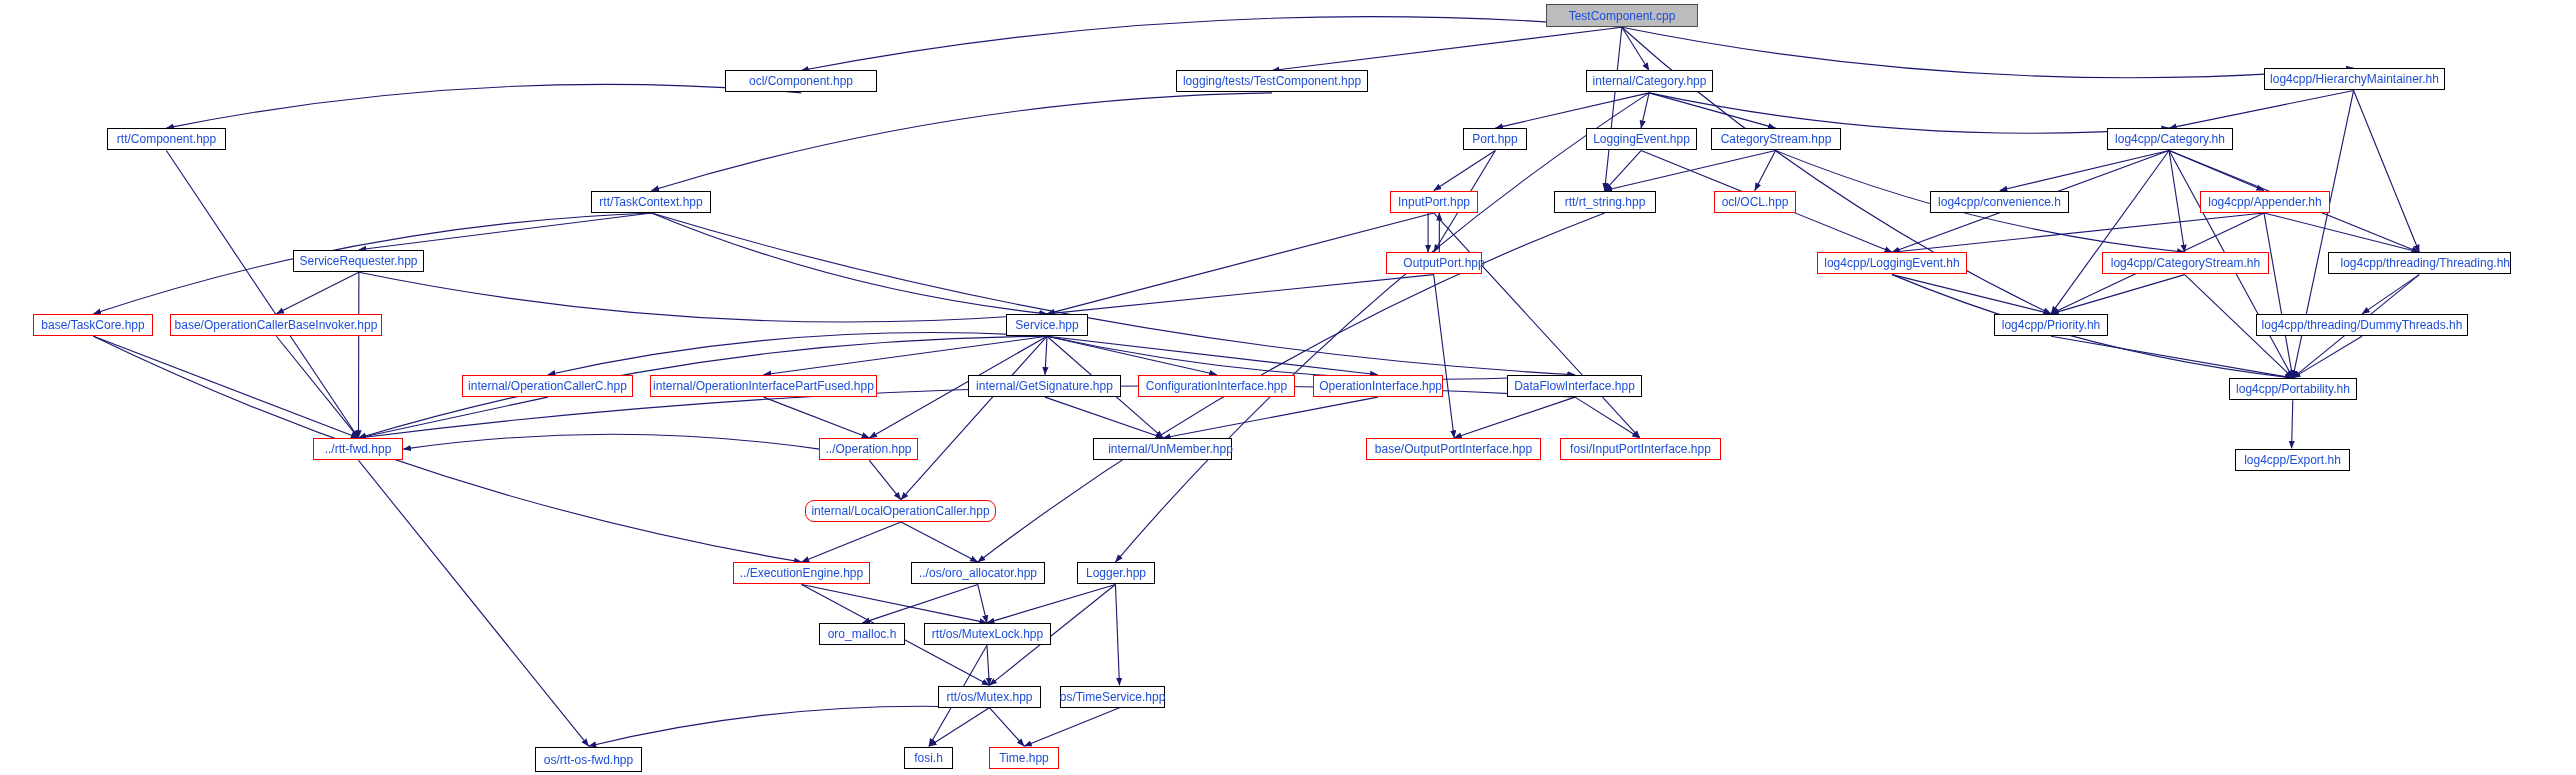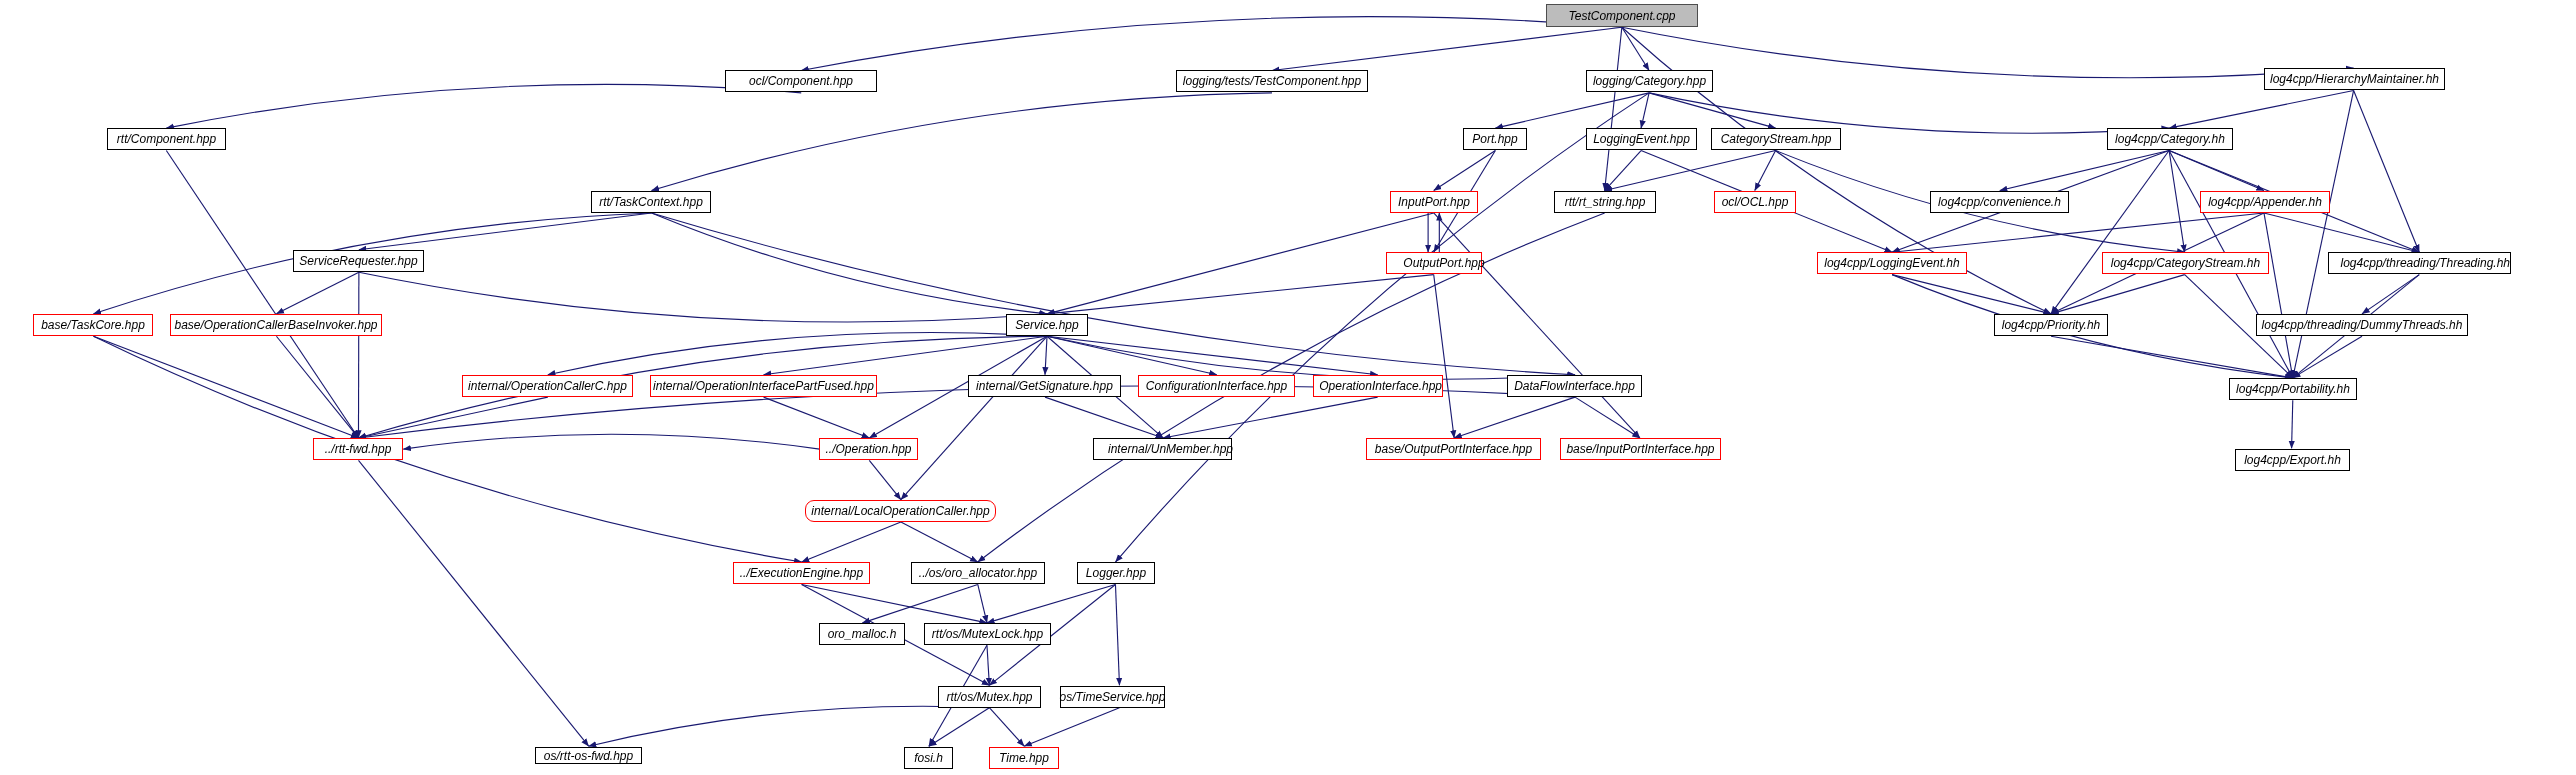--- a/index.html
+++ b/index.html
@@ -1,21 +1,21 @@
 <!DOCTYPE html>
 <html style="font-size:13px"><head>
 <meta charset="utf-8">
 <style>
   html,body{margin:0;padding:0;background:#ffffff;}
   #graph-canvas{position:relative;width:2576px;height:775px;background:#ffffff;overflow:hidden;
     font-family:"Liberation Sans","DejaVu Sans",sans-serif;}
   #edge-layer{position:absolute;left:0;top:0;width:2576px;height:775px;}
   .gnode{position:absolute;box-sizing:border-box;background:#ffffff;border:0.8px solid #000000;
-    display:flex;align-items:center;justify-content:center;font-size:12px;color:#000000;
-    white-space:nowrap;cursor:pointer;z-index:2;font-style:italic;}
+    display:flex;align-items:center;justify-content:center;font-size:12px;color:#1d4ed8;
+    white-space:nowrap;cursor:pointer;z-index:2;}
   .gnode.truncated{border:0.8px solid #ff0000;}
   .gnode.root{background:#bcbcbc;border:1.6px solid #4d4d4d;font-size:12px;}
   .edge-path{fill:none;stroke:#191970;stroke-width:1.4px;}
 </style>
 </head>
 <body>
 
 <div id="graph-canvas">
   <svg id="edge-layer" xmlns="http://www.w3.org/2000/svg" viewBox="0 0 3216 968" width="2576" height="775">
     <defs>
@@ -123,21 +123,21 @@
 <div class="gnode root" style="left: 1546px; top: 4px; width: 152px; height: 23px;">
       <span>TestComponent.cpp</span>
     </div>
     <div class="gnode" style="left: 725px; top: 70px; width: 152px; height: 22.4px;">
       <span>ocl/Component.hpp</span>
     </div>
     <div class="gnode" style="left: 1176px; top: 70px; width: 192px; height: 22.4px;">
       <span>logging/tests/TestComponent.hpp</span>
     </div>
     <div class="gnode" style="left: 1586px; top: 70px; width: 127px; height: 22.4px;">
-      <span>logging/Category.hpp</span>
+      <span>internal/Category.hpp</span>
     </div>
     <div class="gnode" style="left: 2264px; top: 68px; width: 181px; height: 22.4px;">
       <span>log4cpp/HierarchyMaintainer.hh</span>
     </div>
     <div class="gnode" style="left: 107px; top: 128px; width: 119px; height: 22.4px;">
       <span>rtt/Component.hpp</span>
     </div>
     <div class="gnode" style="left: 1463px; top: 128px; width: 64px; height: 22.4px;">
       <span>Port.hpp</span>
     </div>
@@ -225,21 +225,21 @@
     <div class="gnode truncated" style="left: 819px; top: 438px; width: 99px; height: 22.4px;">
       <span>../Operation.hpp</span>
     </div>
     <div class="gnode" style="left: 1093px; top: 438px; width: 139px; height: 22.4px; padding-left: 16px;">
       <span>internal/UnMember.hpp</span>
     </div>
     <div class="gnode truncated" style="left: 1366px; top: 438px; width: 175px; height: 22.4px;">
       <span>base/OutputPortInterface.hpp</span>
     </div>
     <div class="gnode truncated" style="left: 1560px; top: 438px; width: 161px; height: 22.4px;">
-      <span>base/InputPortInterface.hpp</span>
+      <span>fosi/InputPortInterface.hpp</span>
     </div>
     <div class="gnode" style="left: 2235px; top: 449px; width: 115px; height: 22.4px;">
       <span>log4cpp/Export.hh</span>
     </div>
     <div class="gnode truncated" style="left: 805px; top: 500px; width: 191px; height: 22.4px; border-radius: 9px;">
       <span>internal/LocalOperationCaller.hpp</span>
     </div>
     <div class="gnode truncated" style="left: 733px; top: 562px; width: 137px; height: 22.4px;">
       <span>../ExecutionEngine.hpp</span>
     </div>
@@ -254,21 +254,21 @@
     </div>
     <div class="gnode" style="left: 924px; top: 623px; width: 127px; height: 22.4px;">
       <span>rtt/os/MutexLock.hpp</span>
     </div>
     <div class="gnode" style="left: 938px; top: 686px; width: 103px; height: 22.4px;">
       <span>rtt/os/Mutex.hpp</span>
     </div>
     <div class="gnode" style="left: 1060px; top: 686px; width: 105px; height: 22.4px;">
       <span>os/TimeService.hpp</span>
     </div>
-    <div class="gnode" style="left: 535px; top: 747px; width: 107px; height: 17px;">
+    <div class="gnode" style="left: 535px; top: 747px; width: 107px; height: 25px;">
       <span>os/rtt-os-fwd.hpp</span>
     </div>
     <div class="gnode" style="left: 904px; top: 747px; width: 49px; height: 22.4px;">
       <span>fosi.h</span>
     </div>
     <div class="gnode truncated" style="left: 989px; top: 747px; width: 70px; height: 22.4px;">
       <span>Time.hpp</span>
     </div>
   </div>
 

